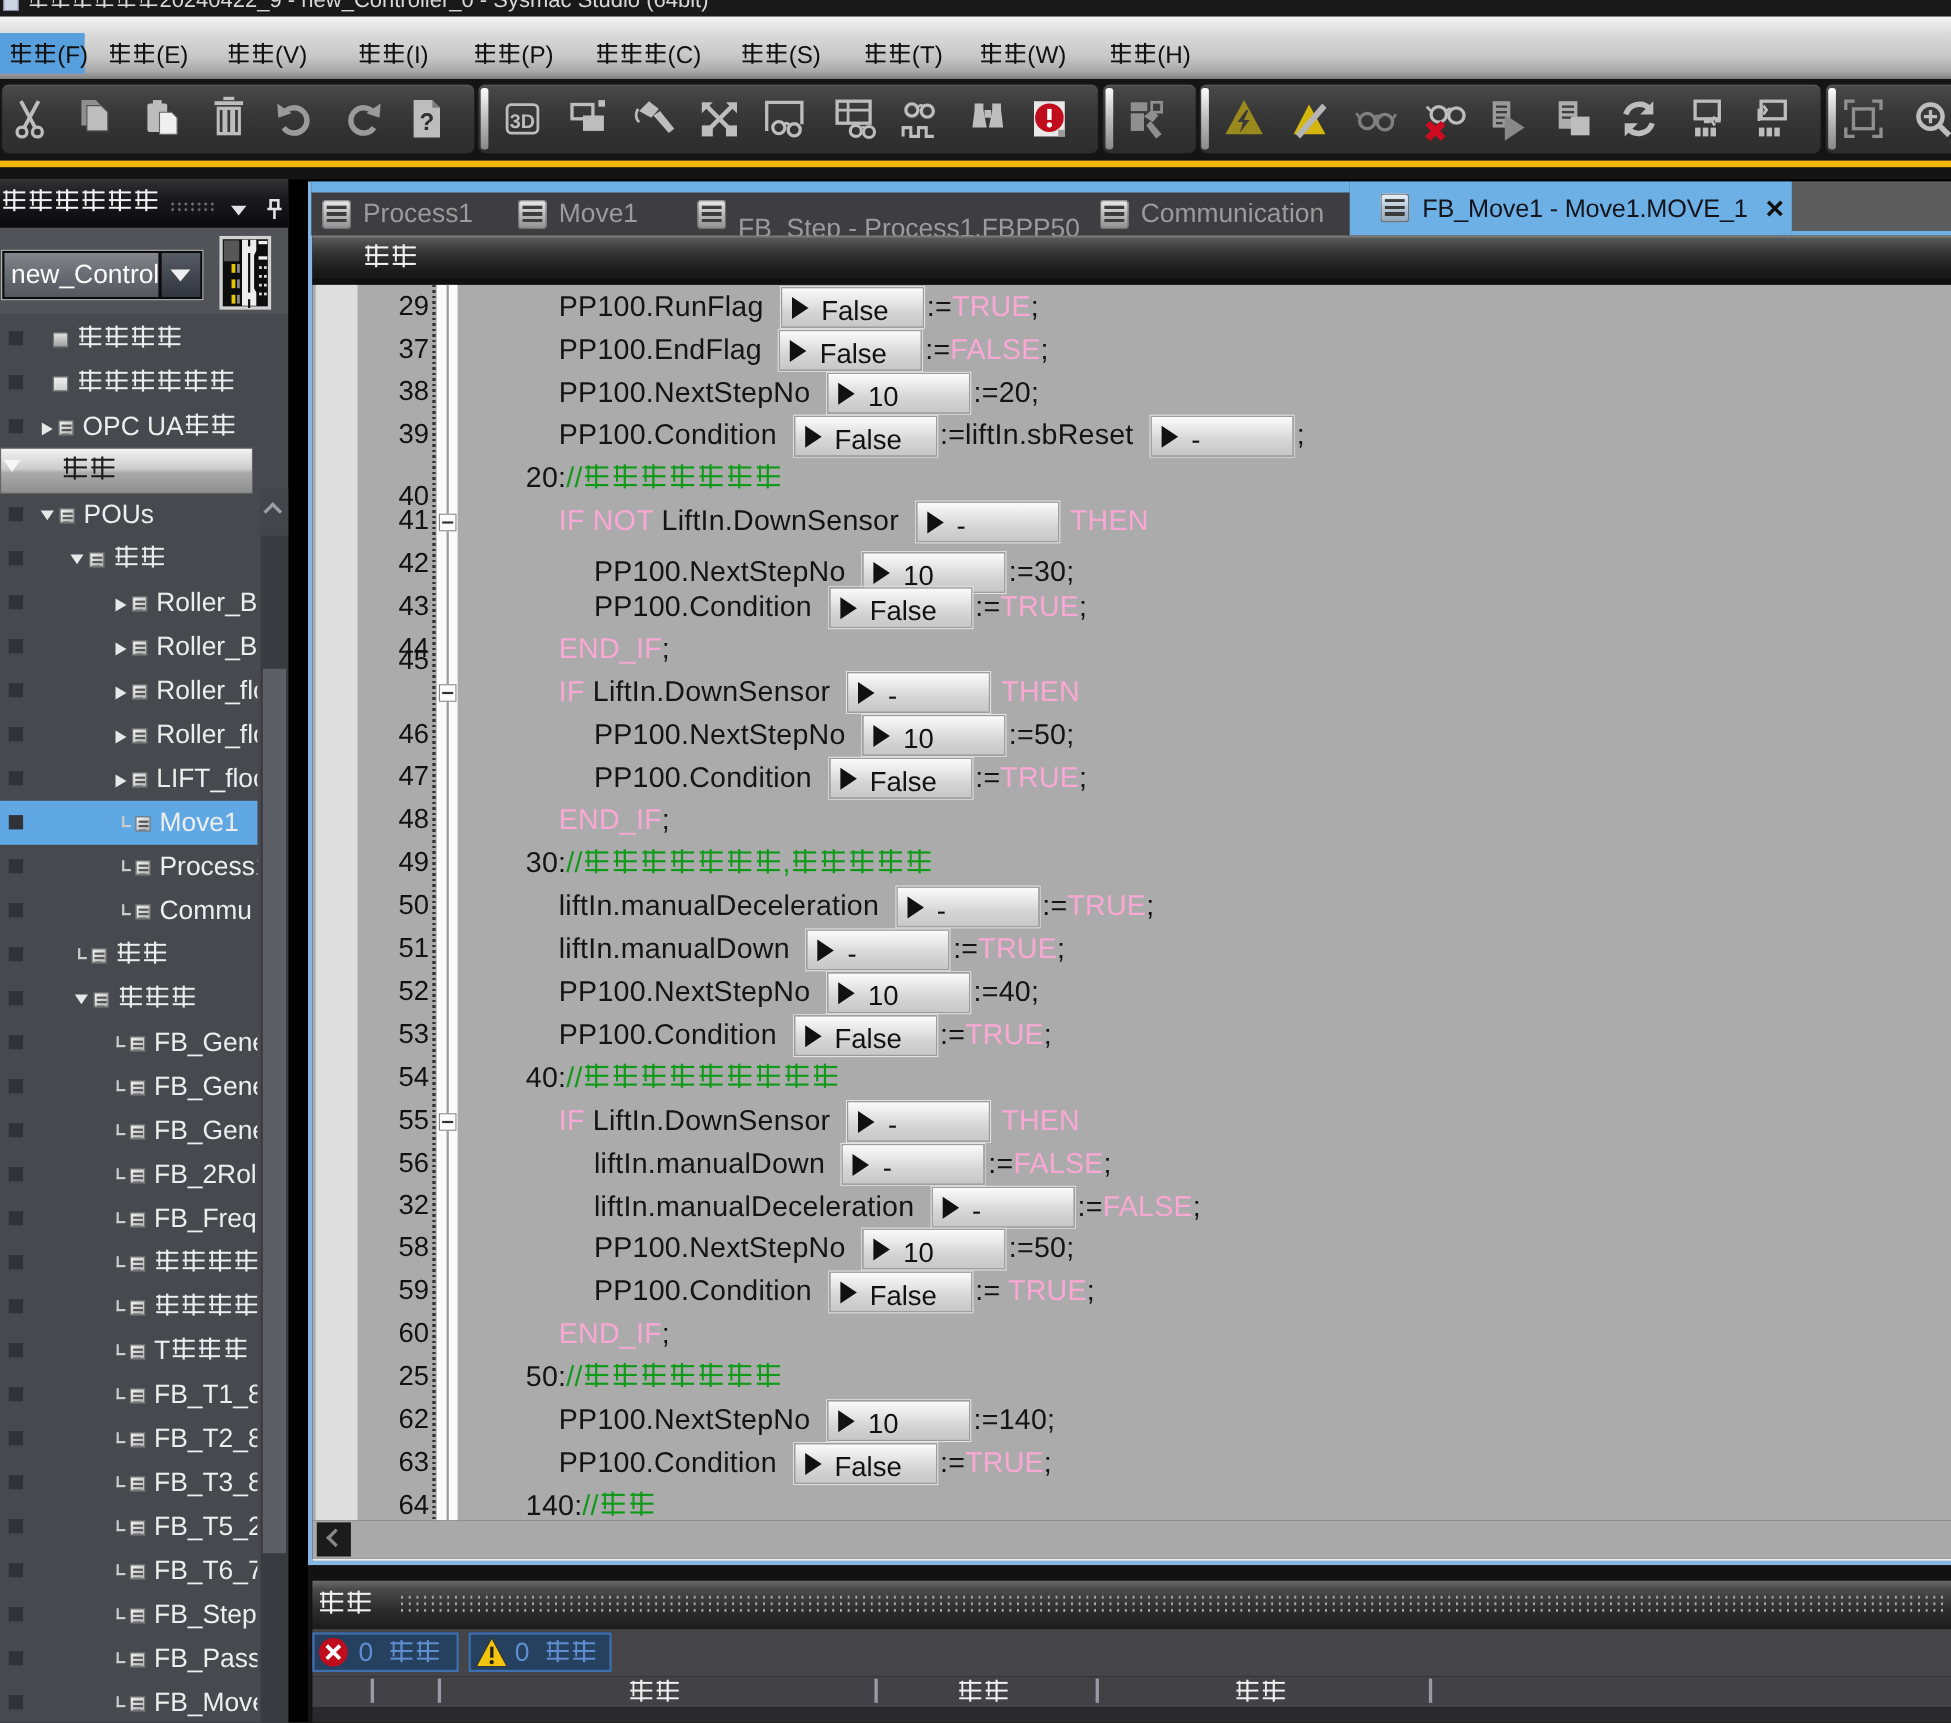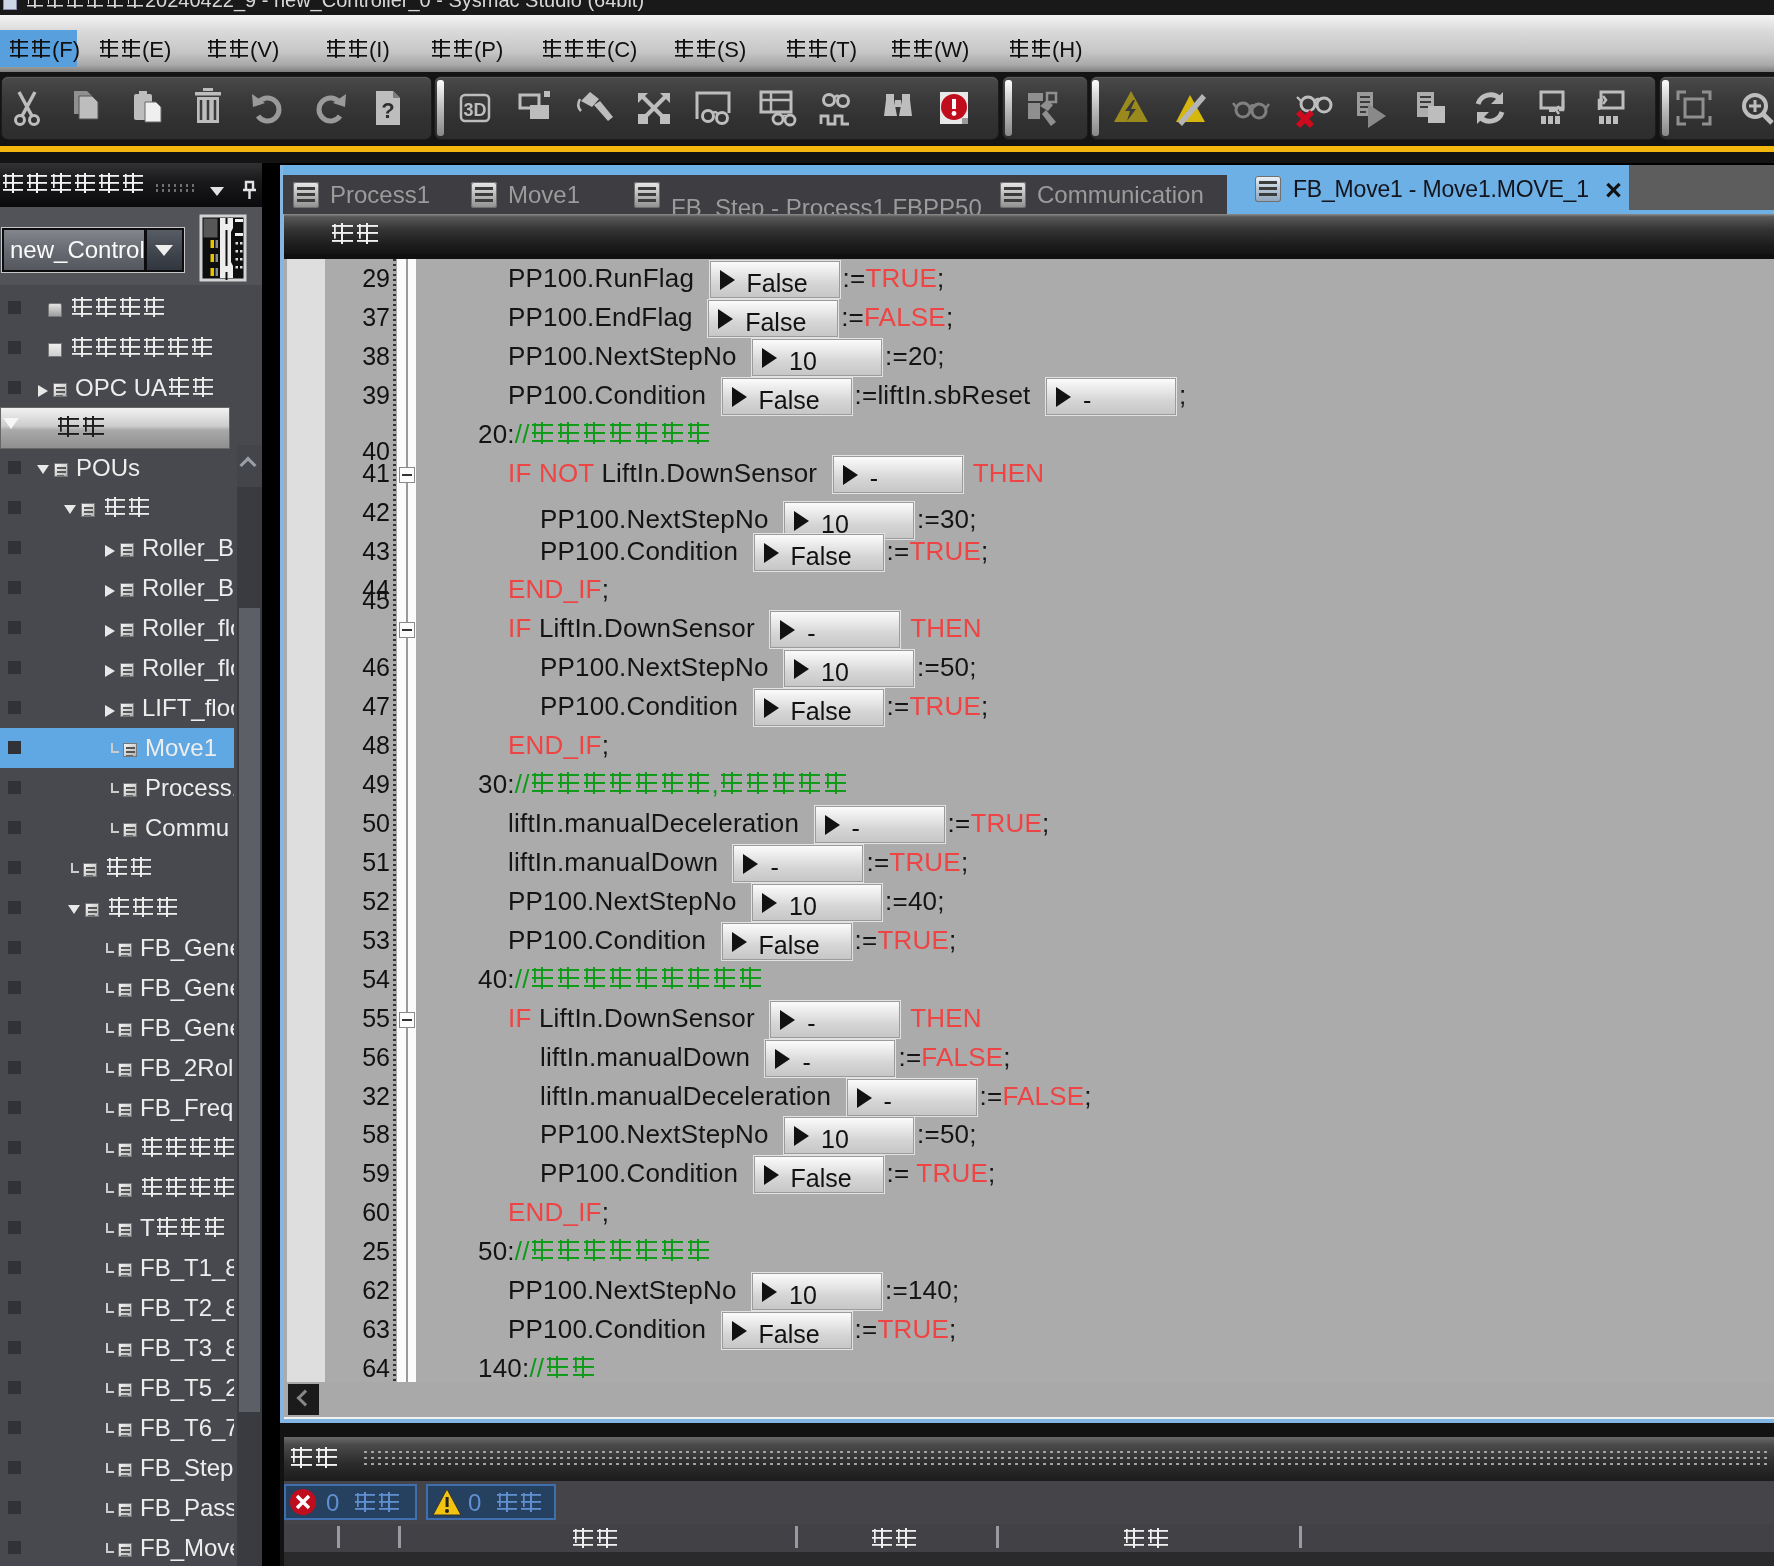--- a/index.html
+++ b/index.html
@@ -11,21 +11,21 @@
 linear-gradient(currentColor,currentColor) 0 48%/100% .075em,
 linear-gradient(currentColor,currentColor) 0 90%/100% .075em,
 linear-gradient(currentColor,currentColor) 10% 20%/.07em 70%;
 background-repeat:no-repeat}
 .wdg{display:inline-block;width:130px;height:37px;vertical-align:-11px;position:relative;
 background:linear-gradient(180deg,#fbfbfb,#e6e6e6 35%,#d5d5d5 62%,#c7c7c7);
 border:1px solid #9b9b9b;box-shadow:0 0 0 1px #e2e2e2;margin:0 3px 0 8px}
 .wdg i{position:absolute;left:9px;top:8px;width:0;height:0;border-left:15px solid #111;
 border-top:10px solid transparent;border-bottom:10px solid transparent}
 .wdg b{position:absolute;left:36px;top:2px;font-weight:normal;font-size:25px;color:#111;letter-spacing:0}
-.k{color:#ef4444}
+.k{color:#f9a8d4}
 .cm{color:#0d9a17}
 .ln{position:absolute;width:100px;text-align:right;font-size:25px;color:#111;left:290px}
 .cl{position:absolute;white-space:nowrap;font-size:26px;color:#141414;letter-spacing:.2px;height:39px;line-height:39px}
 .fold{position:absolute;left:399px;width:16px;height:16px;background:#fcfcfc;
 border:1px solid #8a8a8a;z-index:3}
 .fold:after{content:"";position:absolute;left:2px;right:2px;top:6px;height:2px;background:#333}
 .ticon{display:inline-block;width:14px;height:14px;vertical-align:-1px;margin-right:8px;
 background:
 linear-gradient(#555,#555) 2px 3px/9px 2px no-repeat,
 linear-gradient(#555,#555) 2px 7px/9px 2px no-repeat,

